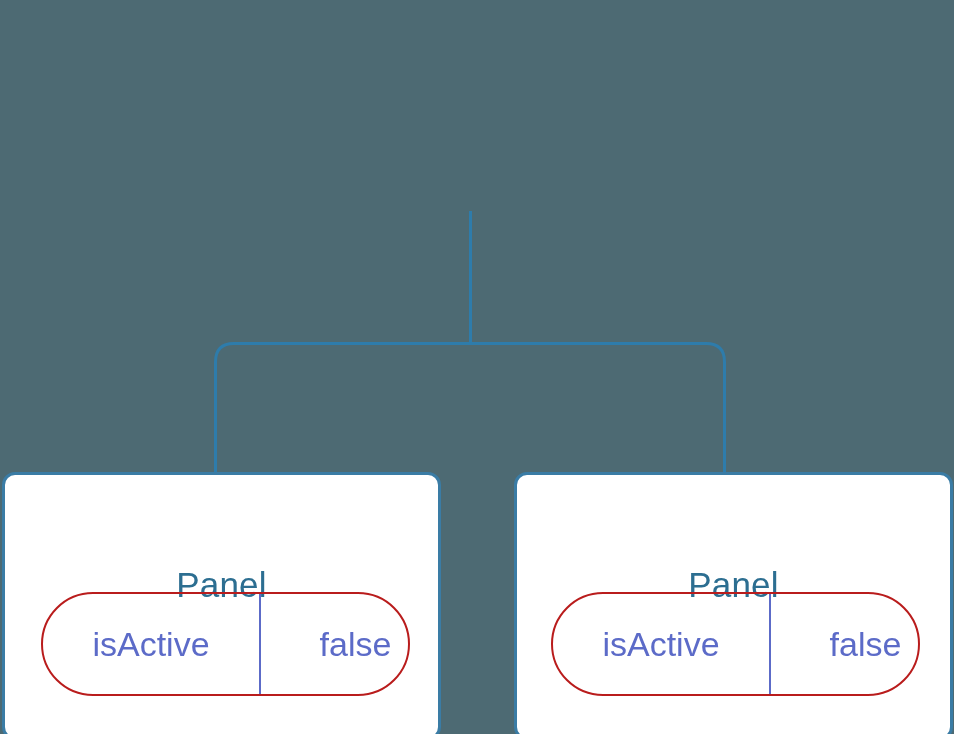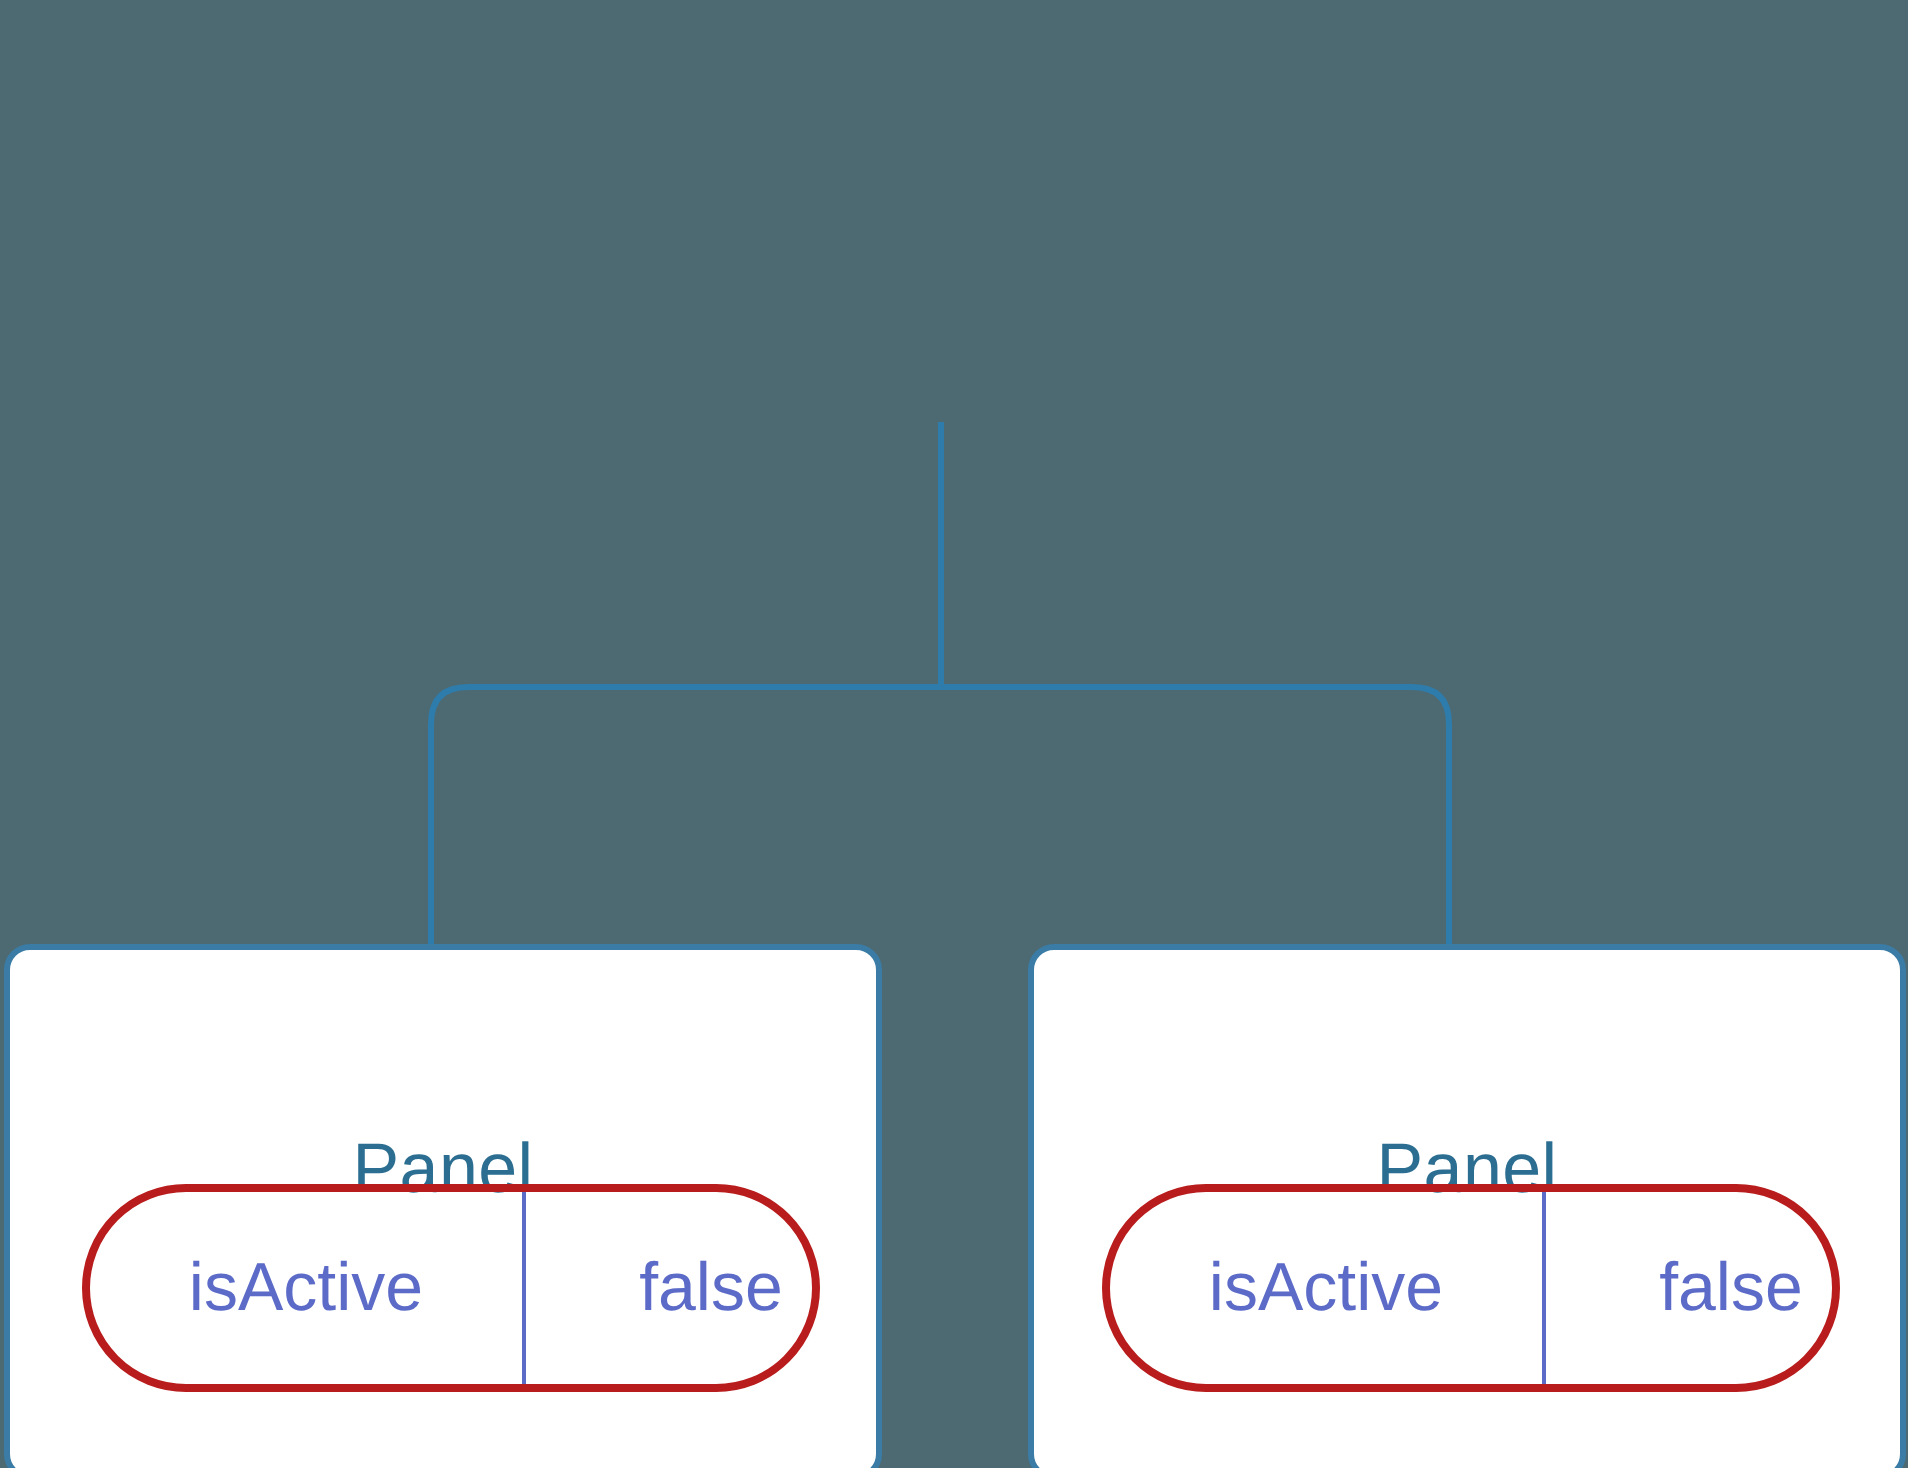--- a/index.html
+++ b/index.html
@@ -77,21 +77,21 @@
     margin-top: 44px;
   }
 
   
   .pill {
     position: absolute;
     box-sizing: border-box;
     display: flex;
     align-items: stretch;
     height: 104px;
-    border: 4px solid #b91c1c;
+    border: 2px solid #b91c1c;
     border-radius: 52px;
     background: transparent;
     overflow: hidden;
   }
   #pill-left {
     left: 36px;
     top: 117px;
     width: 369px;
   }
   #pill-right {

